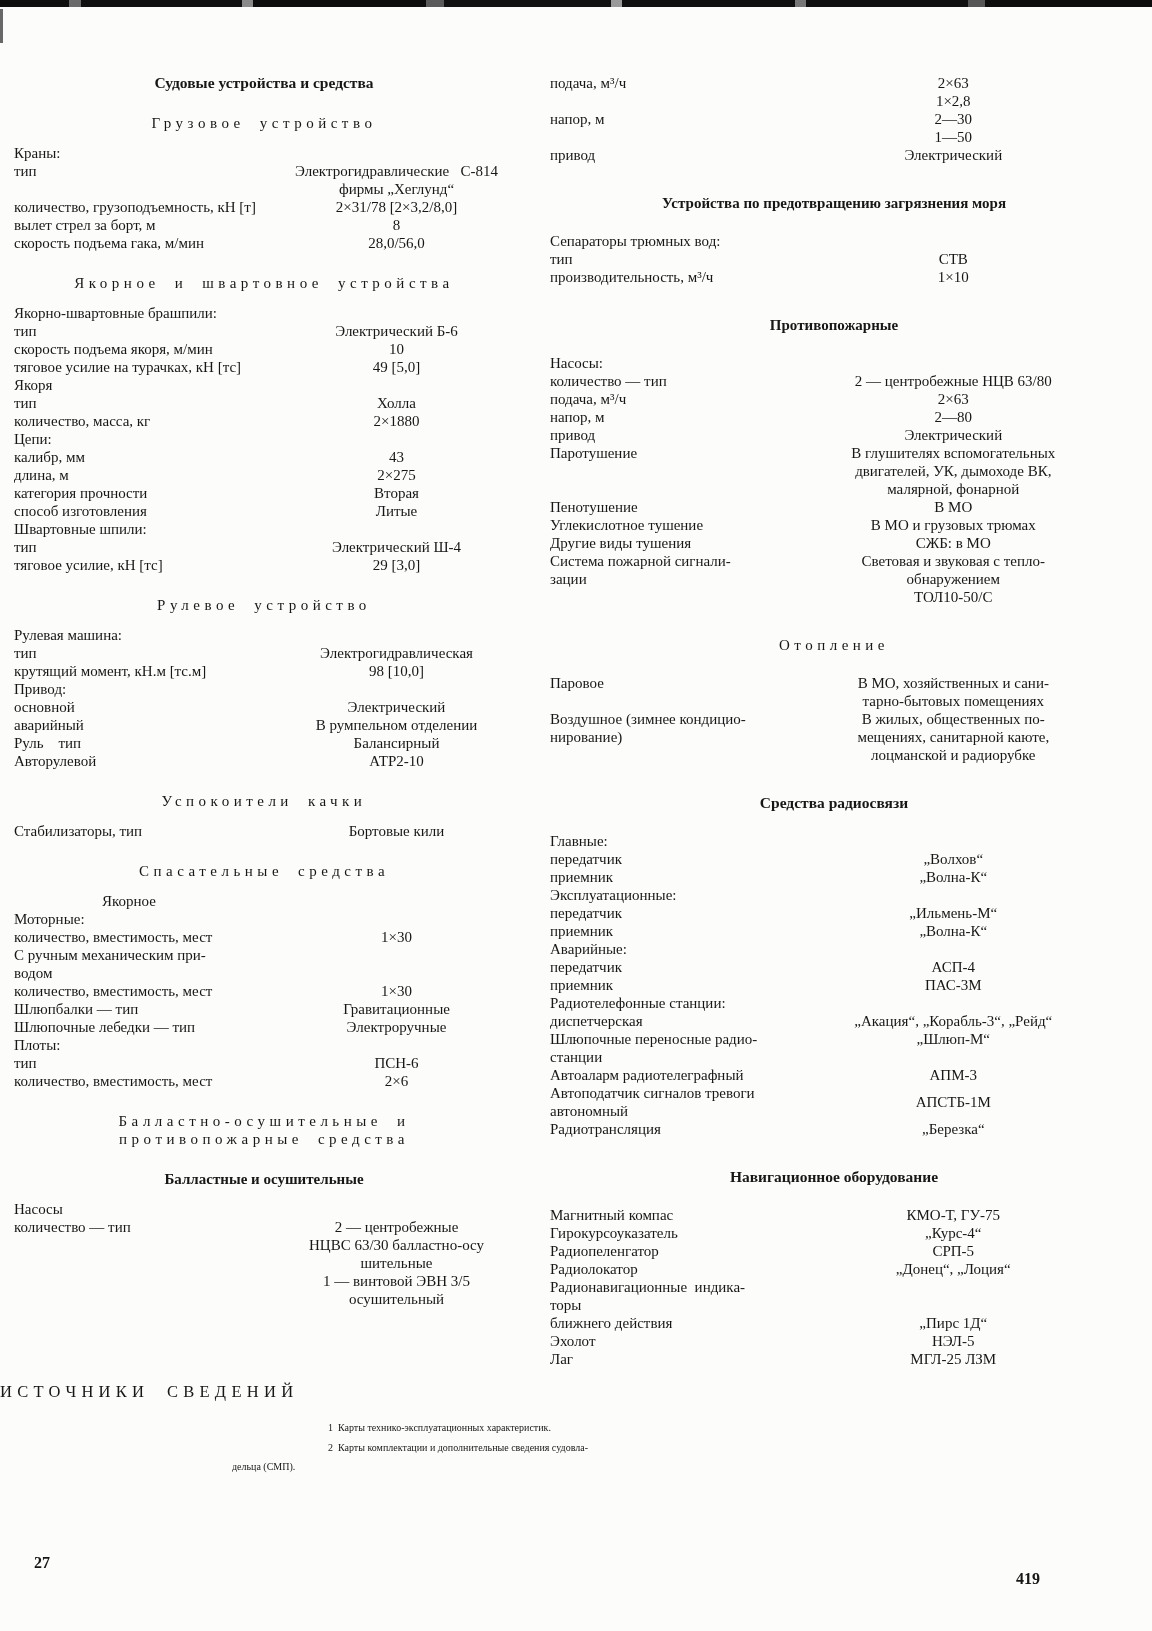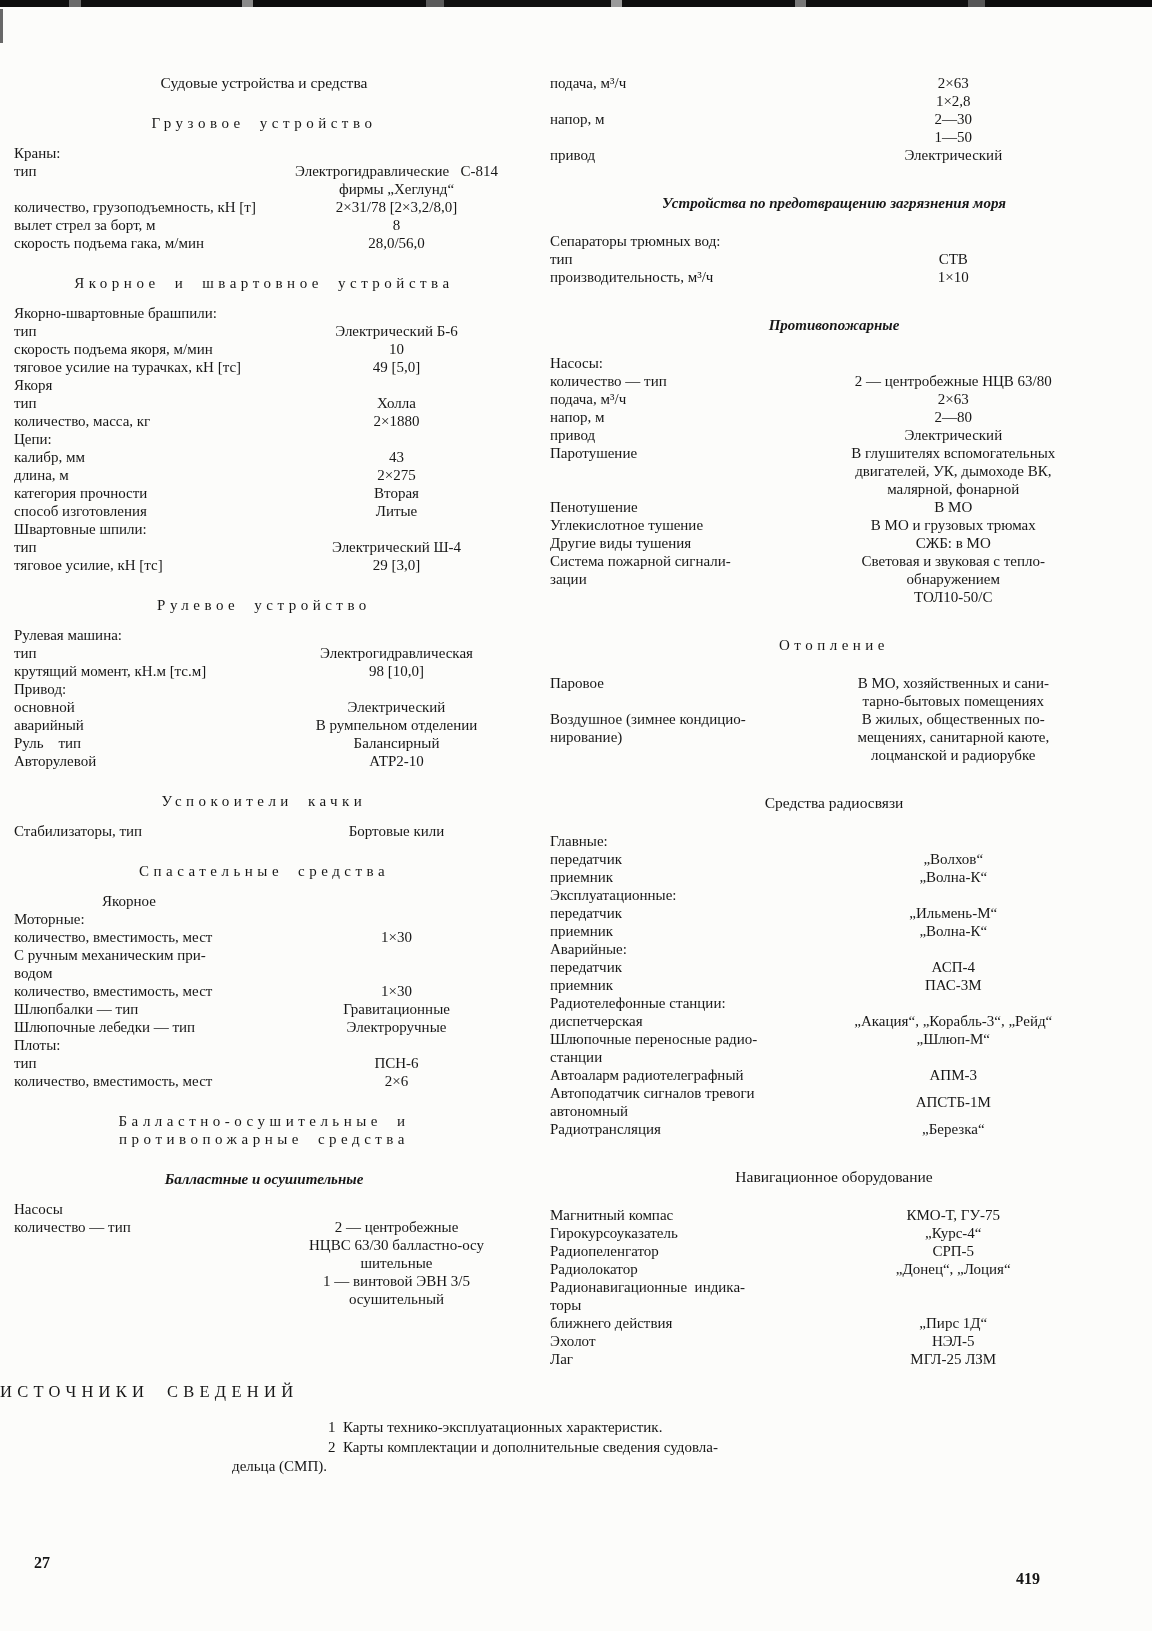--- a/index.html
+++ b/index.html
@@ -18,29 +18,29 @@
   .col-right{left:550px;width:568px;padding-top:14px}
   .row{display:flex;align-items:flex-start}
   .row.vbottom{align-items:center}
   .label{flex:0 0 53%;white-space:pre-line}
   .col-right .label{flex:0 0 42%}
   .label.full{flex:1 1 auto}
   .label.indent{padding-left:88px}
   .value{flex:1 1 auto;text-align:center;white-space:pre-line}
   .value.left{text-align:center}
   .heading{text-align:center;white-space:pre-line}
-  .h-bold{font-weight:normal;font-size:15.5px}
+  .h-bold{font-weight:bold;font-size:15.5px}
   .h-spaced{letter-spacing:.3em;word-spacing:.45em}
-  .h-italic{font-style:italic;font-weight:600}
+  .h-italic{font-weight:600}
   .col-left .heading{margin:22px 0 12px}
   .col-left .heading:first-child{margin:14px 0 10px}
   .col-right .heading{margin:30px 0 20px}
   .sources{position:absolute;left:0;top:1382px;width:1152px}
   .sources-heading{text-align:left;letter-spacing:.32em;word-spacing:.5em;font-size:16.5px}
-  .sources-items{margin:16px 0 8px 232px;width:585px;font-size:15px;line-height:19.5px}
+  .sources-items{margin:16px 0 8px 232px;width:585px;font-size:10px;line-height:19.5px}
   .sources-items .item{text-indent:96px;white-space:pre-line}
   .pagenum{position:absolute;font-weight:bold;font-size:16px}
   .pn-left{left:34px;top:1554px}
   .pn-right{left:1016px;top:1570px;}
 </style>
 </head>
 <body>
 
 <div class="scan-band"></div>
 <div class="edge-mark"></div>

